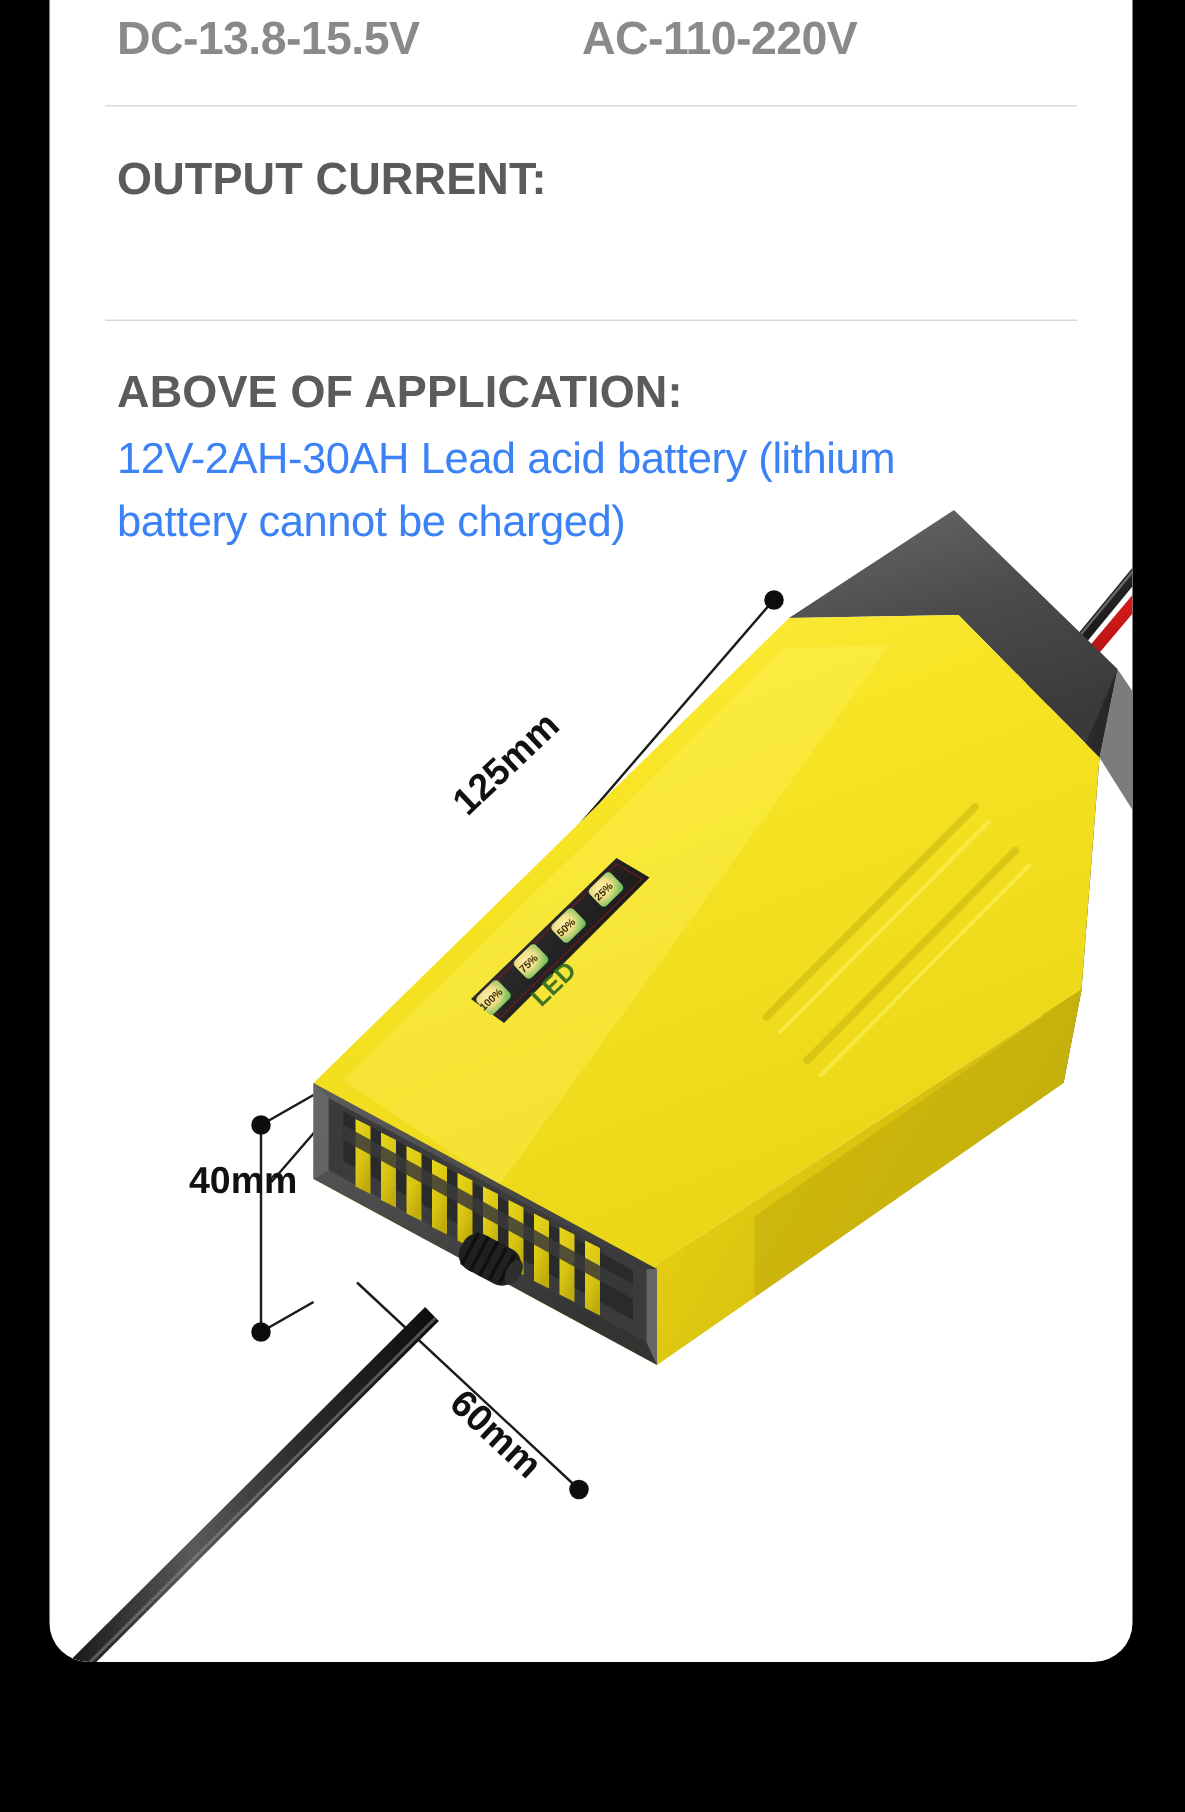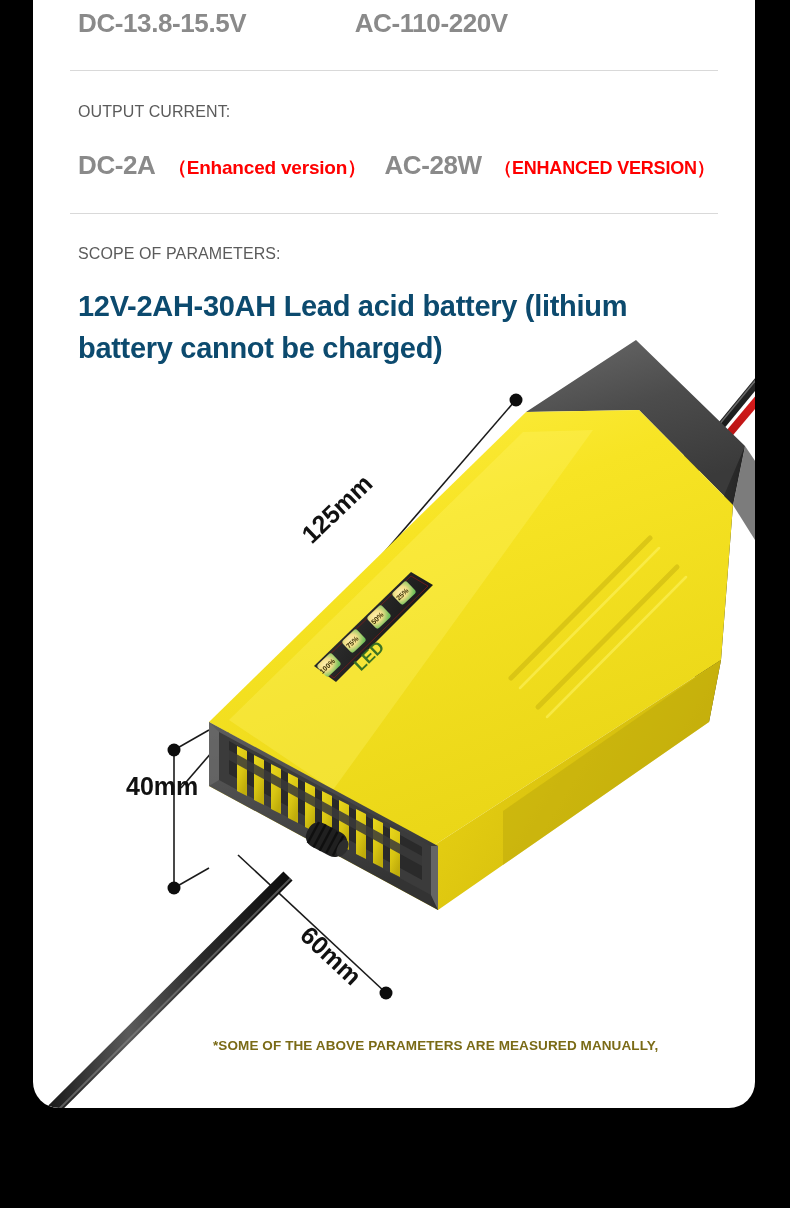--- a/index.html
+++ b/index.html
@@ -29,57 +29,57 @@
 
   
   .spec-row {
     position: absolute;
     left: 45px;
     width: 660px;
     white-space: nowrap;
   }
   .spec-val {
     color: #8a8a8a;
-    font-size: 26px;
+    font-size: 31px;
     font-weight: 600;
     letter-spacing: -0.4px;
   }
   .spec-val.second {
     margin-left: 104px;
   }
   .divider {
     position: absolute;
     left: 37px;
     width: 648px;
     height: 1px;
     background: #d9d9d9;
   }
   .sec-label {
     position: absolute;
     left: 45px;
     color: #5b5b5b;
-    font-size: 16px;
-    font-weight: 400;
+    font-size: 30px;
+    font-weight: 700;
     letter-spacing: 0.1px;
     white-space: nowrap;
   }
   .red-note {
     color: #ff0000;
     font-size: 19px;
     font-weight: 600;
     letter-spacing: -0.2px;
   }
   .red-note.caps { font-size: 18px; }
   .scope-text {
     position: absolute;
     left: 45px;
     width: 600px;
-    color: #0c4a6e;
+    color: #3b82f6;
     font-size: 29px;
-    font-weight: 700;
+    font-weight: 400;
     line-height: 42px;
     letter-spacing: -0.3px;
   }
 
   
   #product {
     position: absolute;
     left: 0;
     top: 0;
     width: 722px;
@@ -104,30 +104,24 @@
 
   <div class="spec-row" style="top: 48px;">
     <span class="spec-val">DC-13.8-15.5V</span>
     <span class="spec-val second">AC-110-220V</span>
   </div>
 
   <div class="divider" style="top: 110px;"></div>
 
   <div class="sec-label" style="top: 143px;">OUTPUT CURRENT:</div>
 
-  <div class="spec-row" style="top: 190px;">
-    <span class="spec-val">DC-2A</span>
-    <span class="red-note" style="margin-left:8px;">（Enhanced version）</span>
-    <span class="spec-val" style="margin-left:14px;">AC-28W</span>
-    <span class="red-note caps" style="margin-left:8px;">（ENHANCED VERSION）</span>
-  </div>
 
   <div class="divider" style="top: 253px;"></div>
 
-  <div class="sec-label" style="top: 285px;">SCOPE OF PARAMETERS:</div>
+  <div class="sec-label" style="top: 285px;">ABOVE OF APPLICATION:</div>
   <div class="scope-text" style="top: 325px;">12V-2AH-30AH Lead acid battery (lithium battery cannot be charged)</div>
 
   <svg id="product" viewBox="0 0 722 1148">
     <defs>
       <linearGradient id="gTop" x1="0" y1="0" x2="0.45" y2="1">
         <stop offset="0%" stop-color="#FFF04A"></stop>
         <stop offset="38%" stop-color="#F7E424"></stop>
         <stop offset="100%" stop-color="#EAD617"></stop>
       </linearGradient>
       <linearGradient id="gSide" x1="0" y1="0" x2="1" y2="0.3">
@@ -306,15 +300,14 @@
 
       <path d="M 176 762 L 186 772 L 186 820 L 176 826 Z" fill="#6A6A6A" opacity="0.75"></path>
 
       <text x="310" y="555" transform="rotate(-43.5 310 555)" text-anchor="middle" font-family="'Liberation Sans',sans-serif" font-size="25" font-weight="600" fill="#111">125mm</text>
       <text x="93" y="835" text-anchor="start" font-family="'Liberation Sans',sans-serif" font-size="25" font-weight="600" fill="#111">40mm</text>
       <text x="292" y="1002" transform="rotate(43 292 1002)" text-anchor="middle" font-family="'Liberation Sans',sans-serif" font-size="25" font-weight="600" fill="#111">60mm</text>
 
     </g>
   </svg>
 
-  <div class="footnote" style="left: 180px; top: 1078px;">*SOME OF THE ABOVE PARAMETERS ARE MEASURED MANUALLY,</div>
 
 </div>
 
 </body></html>

